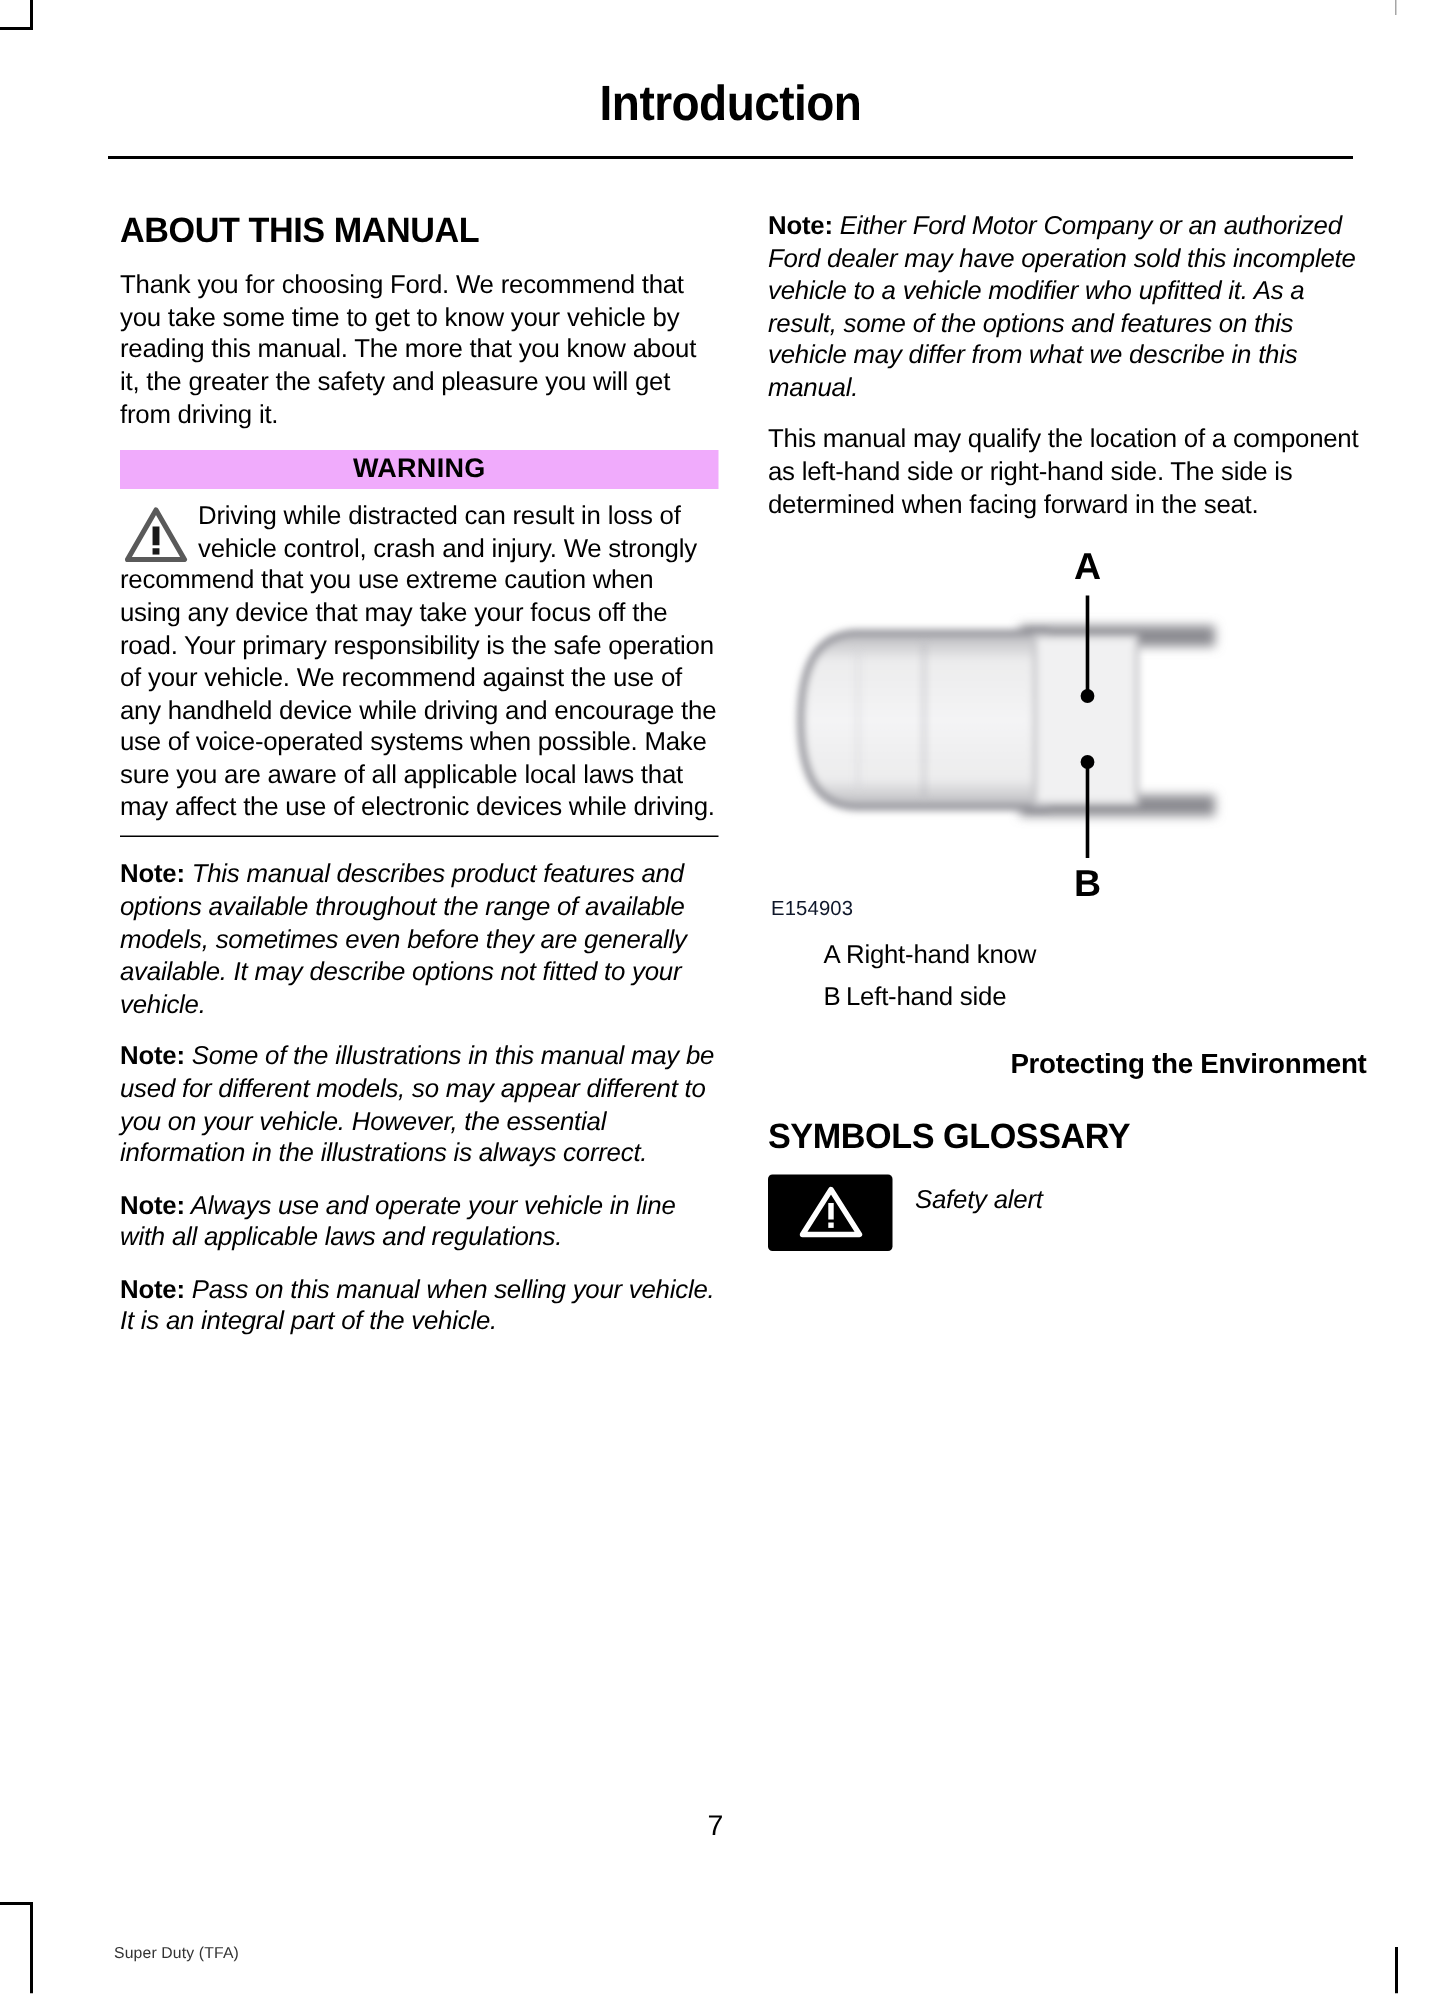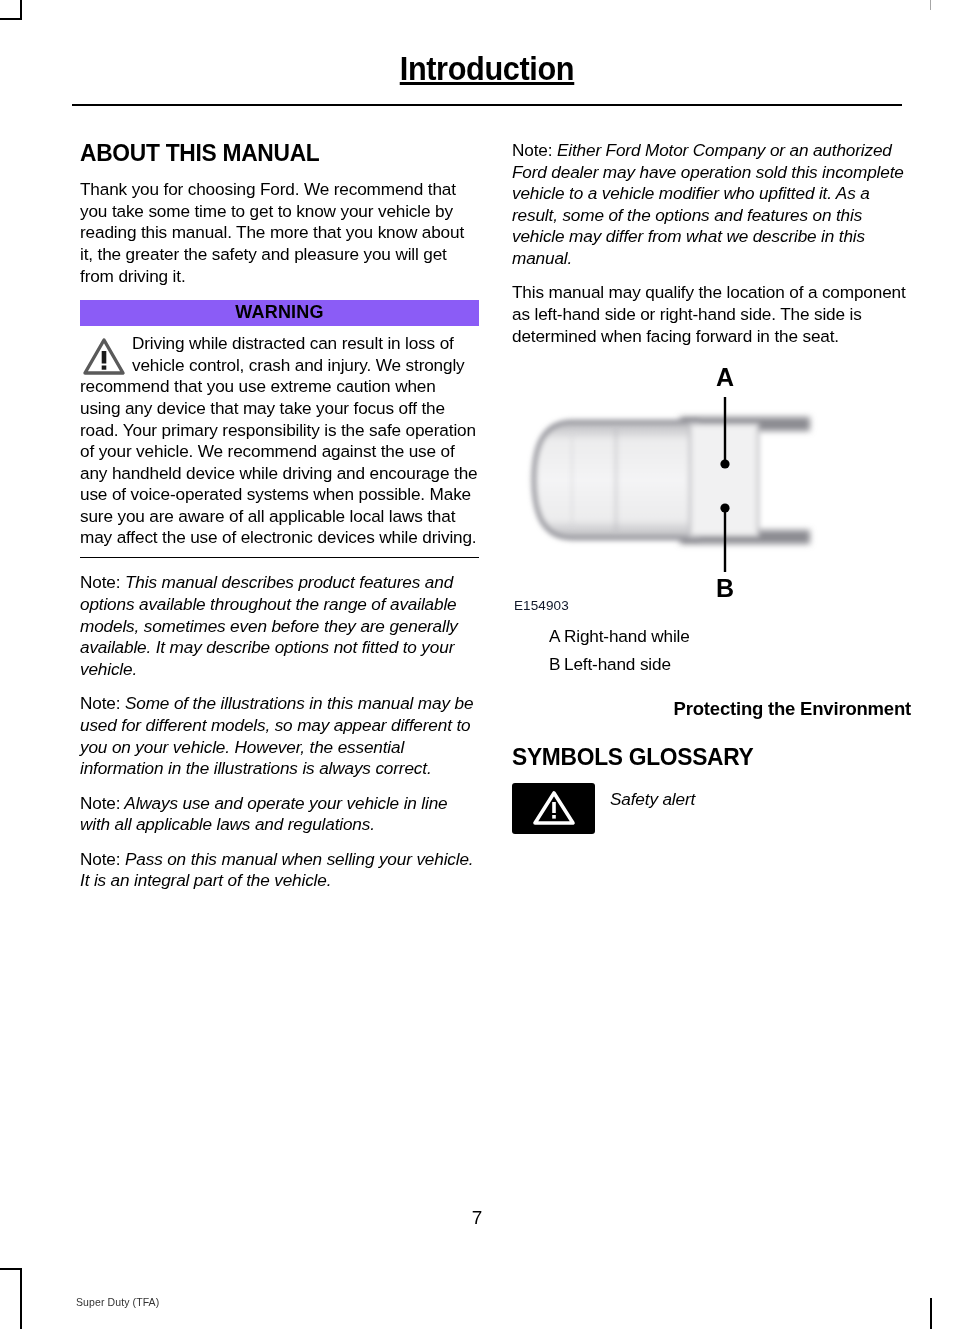--- a/index.html
+++ b/index.html
@@ -28,21 +28,20 @@
   .crop-bl-v { left: 20px; top: 1268px; width: 1.5px; height: 61px; }
   .crop-br-v { left: 930px; top: 1298px; width: 2px; height: 31px; }
 
   
   .page-header {
     position: absolute;
     left: 72px;
     top: 52px;
     width: 830px;
     text-align: center;
-    text-decoration: underline;
   }
   .page-title {
     font-size: 33px;
     font-weight: bold;
     letter-spacing: -0.4px;
     line-height: 1.05;
     margin: 0;
     transform: scaleX(0.93);
   }
   .header-rule {
@@ -88,27 +87,27 @@
   }
   p.note {
     font-size: 17.2px;
     line-height: 1.255;
     margin: 0 0 13px 0;
     font-style: italic;
     letter-spacing: -0.15px;
   }
   p.note .lbl {
     font-style: normal;
-    font-weight: normal;
+    font-weight: bold;
     text-align: right;
   }
 
   
   .warning-bar {
-    background: #8b5cf6;
+    background: #f0abfc;
     text-align: center;
     font-size: 18px;
     font-weight: bold;
     letter-spacing: 0.2px;
     padding: 2px 0 3px 0;
     margin-bottom: 7px;
   }
   .warning-body {
     font-size: 17.2px;
     line-height: 1.255;
@@ -295,21 +294,21 @@
       <circle cx="213" cy="148" r="4.6" fill="#000"></circle>
       <line x1="213" y1="149" x2="213" y2="212" stroke="#000" stroke-width="2.4"></line>
       <text x="213" y="237" font-family="Liberation Sans, sans-serif" font-size="25" font-weight="bold" text-anchor="middle" fill="#000">B</text>
     </svg>
     <div class="fig-id">E154903</div>
   </div>
 
   <div class="legend">
     <div class="legend-row">
       <span class="legend-key">A</span>
-      <span>Right-hand while</span>
+      <span>Right-hand know</span>
     </div>
     <div class="legend-row">
       <span class="legend-key">B</span>
       <span>Left-hand side</span>
     </div>
   </div>
 
   <h3 class="sub-title">Protecting the Environment</h3>
 
   <h2 class="sec-title" style="margin-top:24px;">SYMBOLS GLOSSARY</h2>

